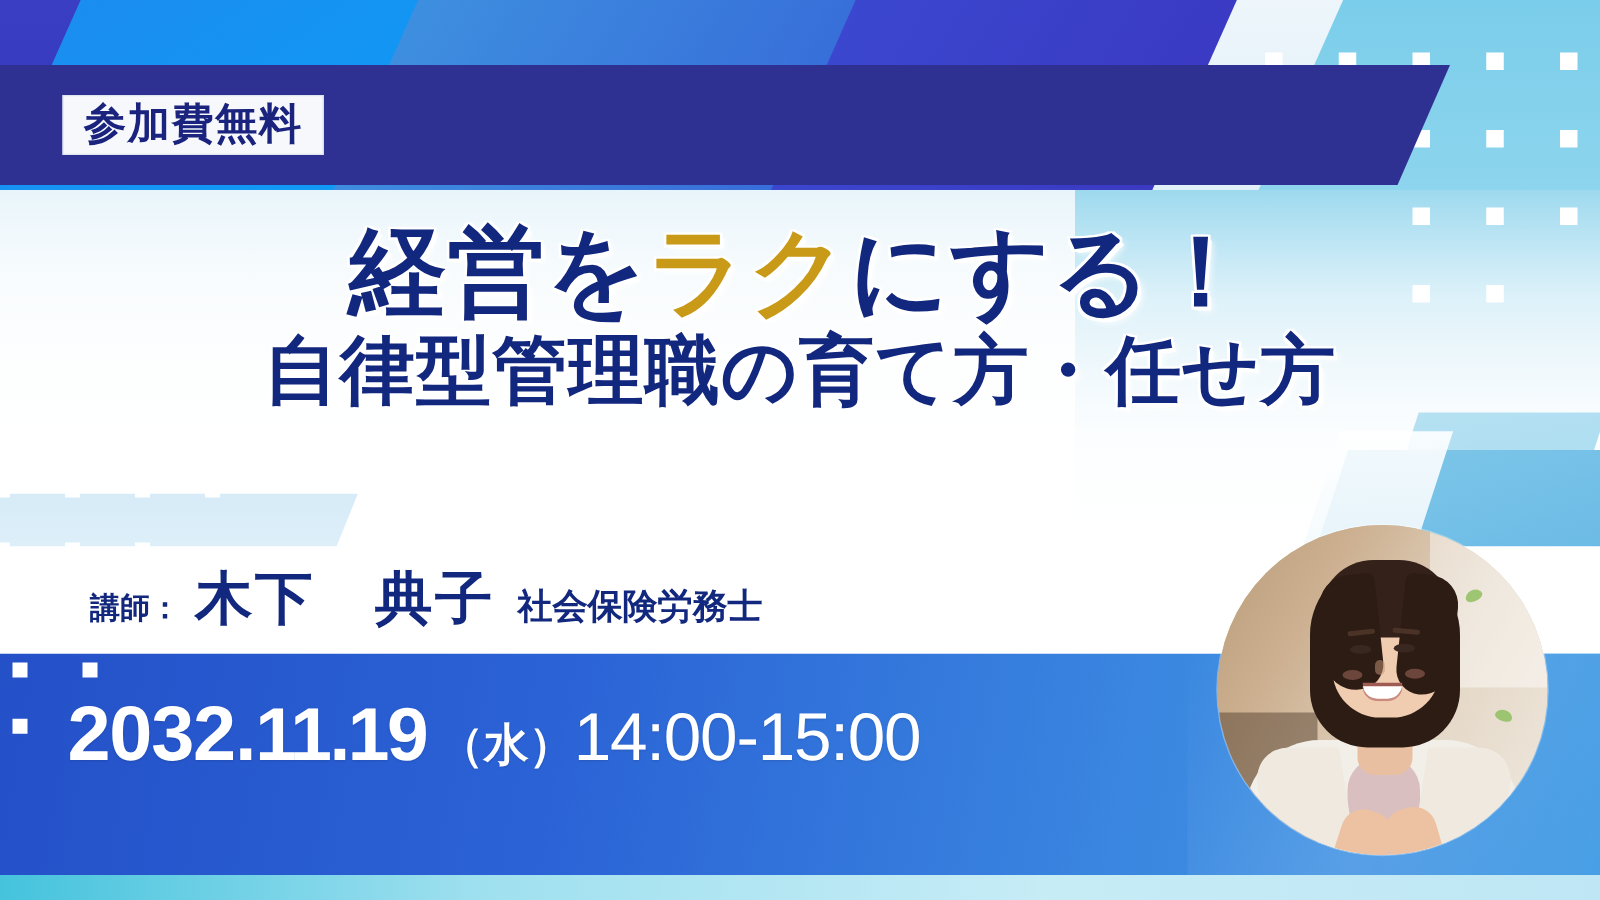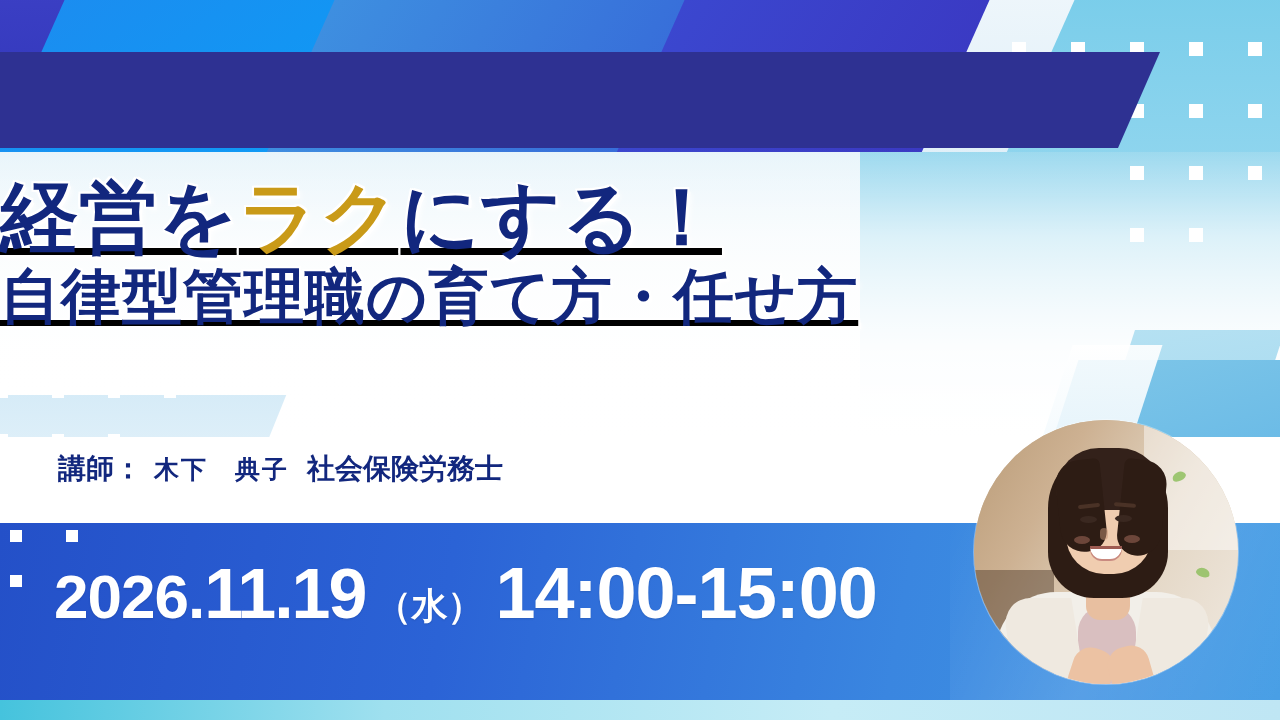--- a/index.html
+++ b/index.html
@@ -93,55 +93,55 @@
     color:#ffffff;
     font-size:40px;
     font-weight:700;
     letter-spacing:2px;
     line-height:1;
   }
 
   
   #title-block{
     position:absolute;left:0;top:176px;width:1280px;
-    text-decoration:underline;
+    text-align:center;
   }
   .title-line{
     font-weight:800;
     color:#12277e;
     line-height:1.06;
     letter-spacing:1px;
     text-shadow:
       2px 0 0 #fff,-2px 0 0 #fff,0 2px 0 #fff,0 -2px 0 #fff,
       2px 2px 0 #fff,-2px 2px 0 #fff,2px -2px 0 #fff,-2px -2px 0 #fff,
       3px 3px 0 #fff,4px 4px 6px rgba(255,255,255,.85);
   }
   #title-line-1{font-size:78px;}
   #title-line-2{font-size:60px;margin-top:6px;}
   .accent{color:#c99a18;}
 
   
   #speaker-line{
     position:absolute;left:58px;top:455px;
     color:#12277e;font-weight:700;line-height:1;white-space:nowrap;
   }
-  #speaker-label{font-size:28px;}
-  #speaker-name{font-size:25px;margin-left:12px;letter-spacing:2px;}
+  #speaker-label{font-size:24px;margin-left:14px;}
+  #speaker-name{font-size:46px;margin-left:12px;letter-spacing:2px;}
   #speaker-role{font-size:28px;margin-left:18px;}
 
   
   #date-line{
     position:absolute;left:54px;top:552px;color:#ffffff;white-space:nowrap;
     display:flex;align-items:baseline;
     text-shadow:0 1px 2px rgba(0,0,0,.12);
   }
   #date-year{font-size:62px;font-weight:700;letter-spacing:-1px;}
-  #date-md{font-size:70px;font-weight:700;letter-spacing:-2px;line-height:1;}
+  #date-md{font-size:60px;font-weight:700;letter-spacing:-2px;line-height:1;}
   #date-weekday{font-size:36px;font-weight:700;margin-left:10px;}
-  #date-time{font-size:72px;font-weight:700;margin-left:12px;letter-spacing:-1px;}
+  #date-time{font-size:54px;font-weight:400;letter-spacing:-1px;}
 
   #venue-line{
     position:absolute;left:58px;top:640px;color:#ffffff;
     font-size:36px;font-weight:700;letter-spacing:.5px;white-space:nowrap;
     text-shadow:0 1px 2px rgba(0,0,0,.12);
   }
 
   
   #portrait{
     position:absolute;left:974px;top:420px;width:264px;height:264px;
@@ -256,33 +256,34 @@
     <div class="dots" id="dots-bottomleft">
       <div class="dot"></div>
       <div class="dot"></div>
     </div>
     <div class="dots" id="dots-bottomleft2">
       <div class="dot"></div>
     </div>
   </div>
 
   <div id="header-band">
+    <div id="free-badge">参加費無料</div>
   </div>
 
   <div id="title-block">
     <div class="title-line" id="title-line-1"><span>経営を</span><span class="accent">ラク</span><span>にする！</span></div>
     <div class="title-line" id="title-line-2">自律型管理職の育て方・任せ方</div>
   </div>
 
   <div id="speaker-line">
     <span id="speaker-label">講師：</span><span id="speaker-name">木下　典子</span><span id="speaker-role">社会保険労務士</span>
   </div>
 
   <div id="date-line">
-    <span id="date-year">2026.</span>
+    <span id="date-year">2032.</span>
       <span id="date-md">11.19</span>
       <span id="date-weekday">（水）</span>
       <span id="date-time">14:00-15:00</span>
   </div>
 
 
   <div id="portrait">
     <div class="pt bg-wall"></div>
     <div class="pt bg-dark"></div>
     <div class="pt bg-win"></div>

